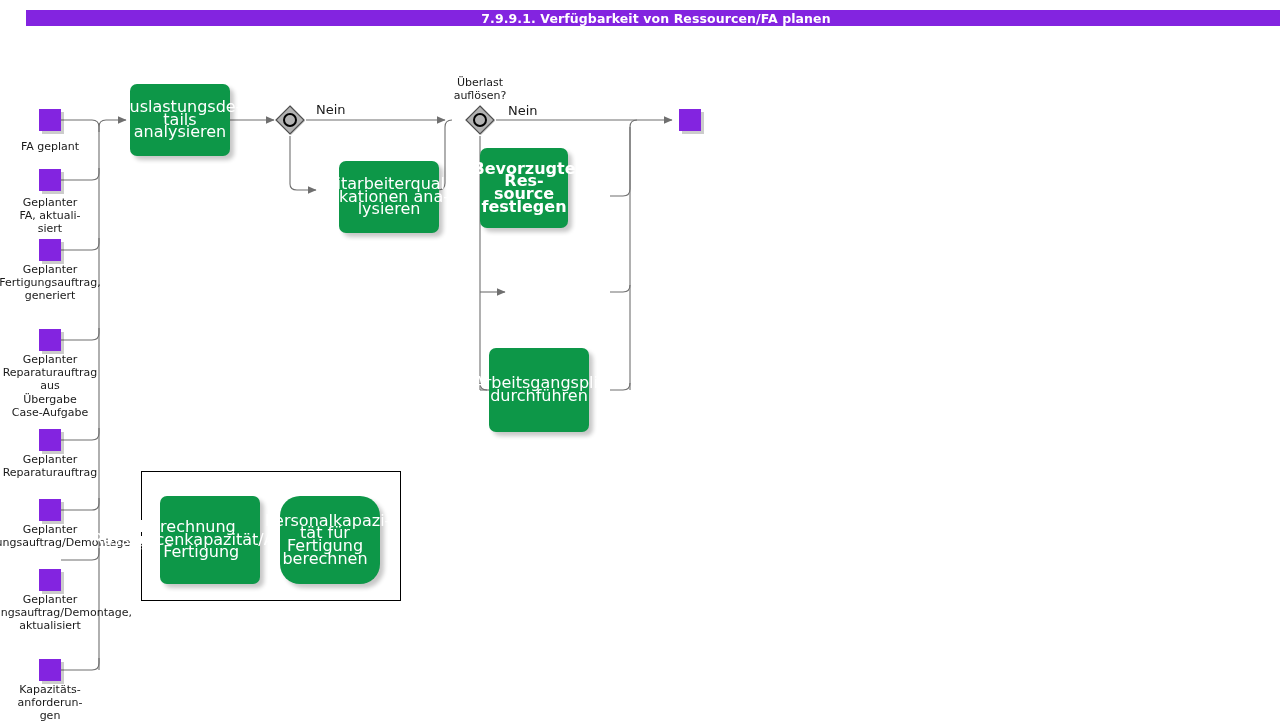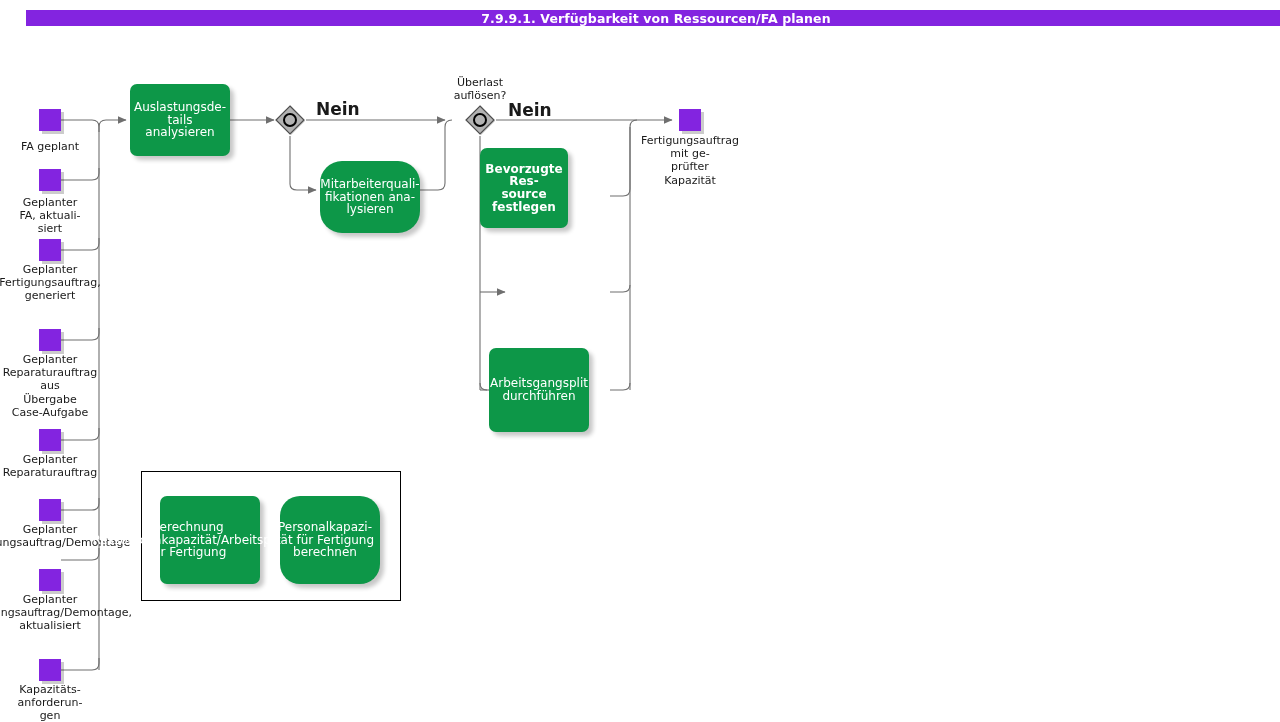--- a/index.html
+++ b/index.html
@@ -16,30 +16,30 @@
   #wires{position:absolute;left:0;top:0;width:1280px;height:722px;}
 
   
   .node{position:absolute;box-sizing:border-box;}
 
   .event{width:22px;height:22px;background:#8324e0;
      box-shadow:3px 3px 0 0 rgba(0,0,0,.20);}
   .event-label{position:absolute;text-align:center;font-size:11px;color:#1a1a1a;
      line-height:13.2px;white-space:pre-line;}
 
-  .task{background:#0d9748;border-radius:7px;color:#ffffff;font-size:12px;
+  .task{background:#0d9748;border-radius:7px;color:#ffffff;font-size:16px;
      line-height:12.6px;display:flex;align-items:center;justify-content:center;
      text-align:center;box-shadow:4px 4px 4px rgba(0,0,0,.22);padding:0 2px;}
   .task span{display:block;white-space:pre-line;}
 
   .gw{width:32px;height:32px;}
   .gw-label{position:absolute;text-align:center;font-size:11px;color:#1a1a1a;
      line-height:13.2px;white-space:pre-line;}
 
-  .flow-label{position:absolute;font-size:17px;color:#1a1a1a;line-height:13px;font-weight:bold;}
+  .flow-label{position:absolute;font-size:13px;color:#1a1a1a;line-height:13px;}
 
   .group-box{border:1.6px solid #000000;background:transparent;}
   .group-title{position:absolute;font-size:11px;color:#1a1a1a;line-height:17px;
      text-align:center;white-space:pre-line;}
 </style>
 </head>
 <body>
 
 <div id="title-bar">
   <span>7.9.9.1. Verfügbarkeit von Ressourcen/FA planen</span>
@@ -125,21 +125,21 @@
   <div class="node event" style="left:39px;top:659px;"></div>
   <div class="event-label" style="left:-20px;top:683px;width:140px;">Kapazitäts-
 anforderun-
 gen</div>
 
   <div class="node task" style="left:130px;top:84px;width:100px;height:72px;">
     <span>Auslastungsde-
 tails analysieren</span>
   </div>
 
-  <div class="node task" style="left:320px;top:161px;width:100px;height:72px;border-radius:22px;">
+  <div class="node task" style="left:339px;top:161px;width:100px;height:72px;">
     <span>Mitarbeiterquali-
 fikationen  ana-
 lysieren</span>
   </div>
 
   <div class="node task" style="left:480px;top:148px;width:88px;height:80px;font-weight:bold;">
     <span>Bevorzugte Res-
 source festlegen</span>
   </div>
 
@@ -177,18 +177,14 @@
       <path d="M17,3 L31,17 L17,31 L3,17 Z" fill="#9a9a9a" opacity=".55"></path>
       <path d="M16,2 L30,16 L16,30 L2,16 Z" fill="#b3b3b3" stroke="#4d4d4d" stroke-width="1.2"></path>
       <circle cx="16" cy="16" r="6" fill="#b3b3b3" stroke="#000000" stroke-width="2"></circle>
     </svg>
   </div>
   <div class="gw-label" style="left:424px;top:76px;width:112px;">Überlast
 auflösen?</div>
   <div class="flow-label" style="left:508px;top:104px;">Nein</div>
 
   <div class="node event" style="left:679px;top:109px;"></div>
-  <div class="event-label" style="left:620px;top:134px;width:140px;">Fertigungsauftrag
-mit           ge-
-prüfter
-Kapazität</div>
 
 </div>
 
 </body></html>

